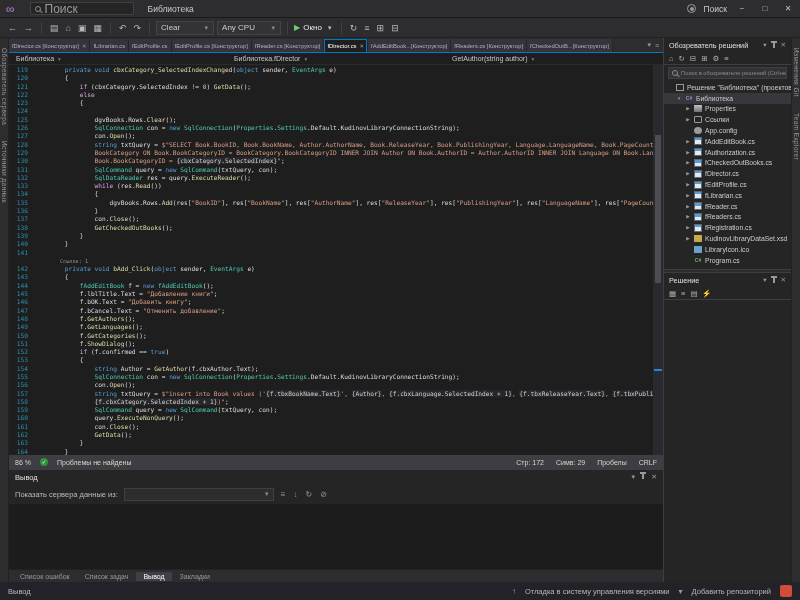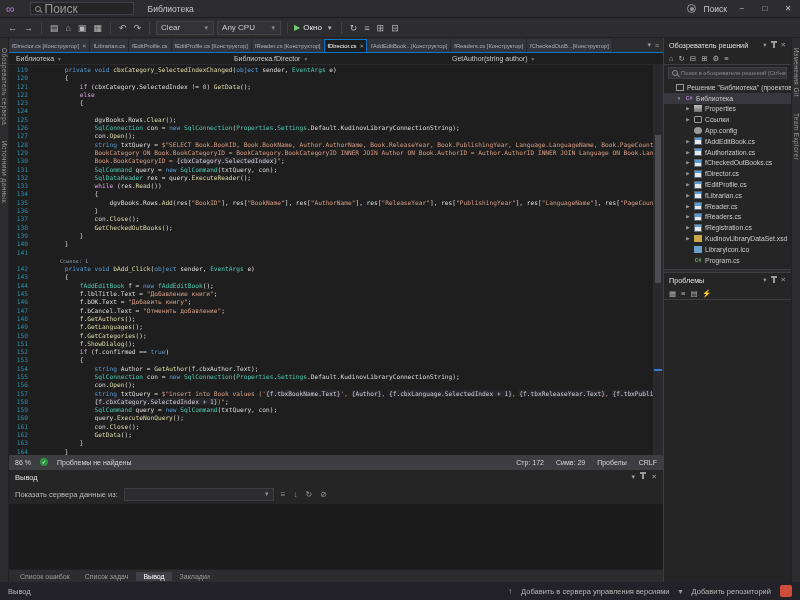--- a/index.html
+++ b/index.html
@@ -407,21 +407,21 @@
           <span class="tlabel">LibraryIcon.ico</span>
         </div>
         <div class="trow" style="padding-left: 21px;">
           <span class="arrow"></span>
           <span class="ticon i-cs">C#</span>
           <span class="tlabel">Program.cs</span>
         </div>
       </div>
     <div class="splitter"></div>
     <div class="phdr">
-      <span>Проблемы</span>
+      <span>Решение</span>
       <span class="sp"></span>
       <span class="hicon">▾</span>
       <span class="pin"></span>
       <span class="hicon">✕</span>
     </div>
     <div class="ptools">
       <span>▦</span>
       <span>≡</span>
       <span>▤</span>
       <span>⚡</span>
@@ -432,18 +432,18 @@
   <div class="edge right" id="rightedge">
       <div class="edgetab">Изменения Git</div>
       <div class="edgetab">Team Explorer</div>
     </div>
 </div>
 
 <div class="statusbar">
   <span>Вывод</span>
   <div class="sbright">
     <span class="sbicon">↑</span>
-    <span>Добавить в сервера управления версиями</span>
+    <span>Отладка в систему управления версиями</span>
     <span class="sbicon">▾</span>
     <span>Добавить репозиторий</span>
     <span class="fbadge"></span>
   </div>
 </div>
 
 </body></html>

